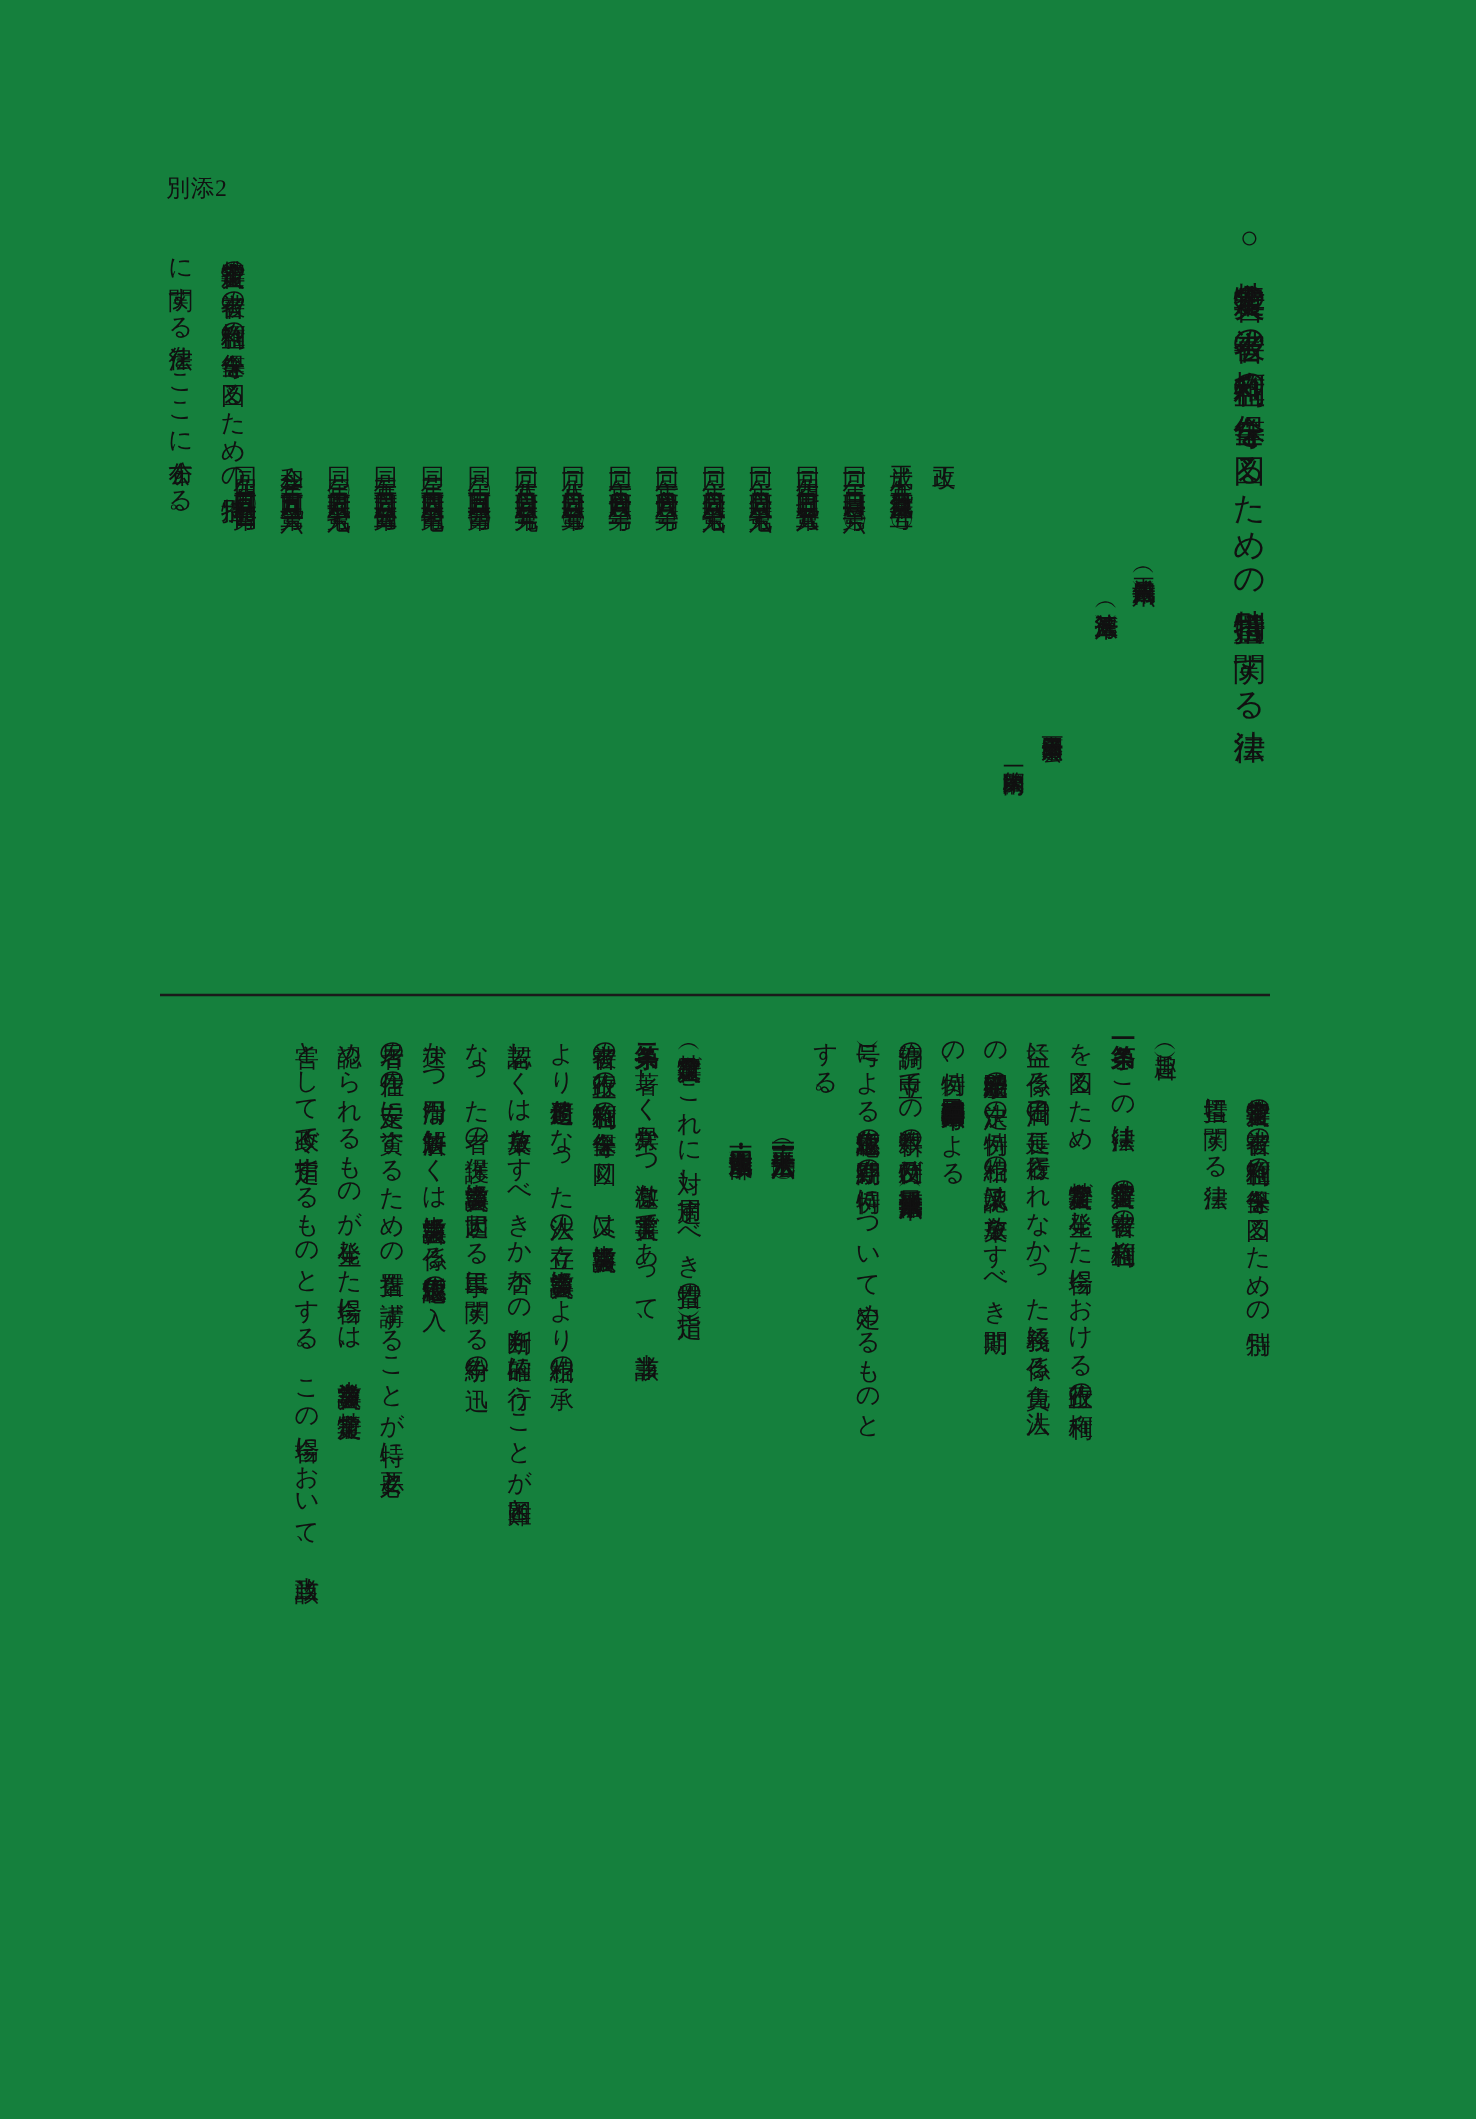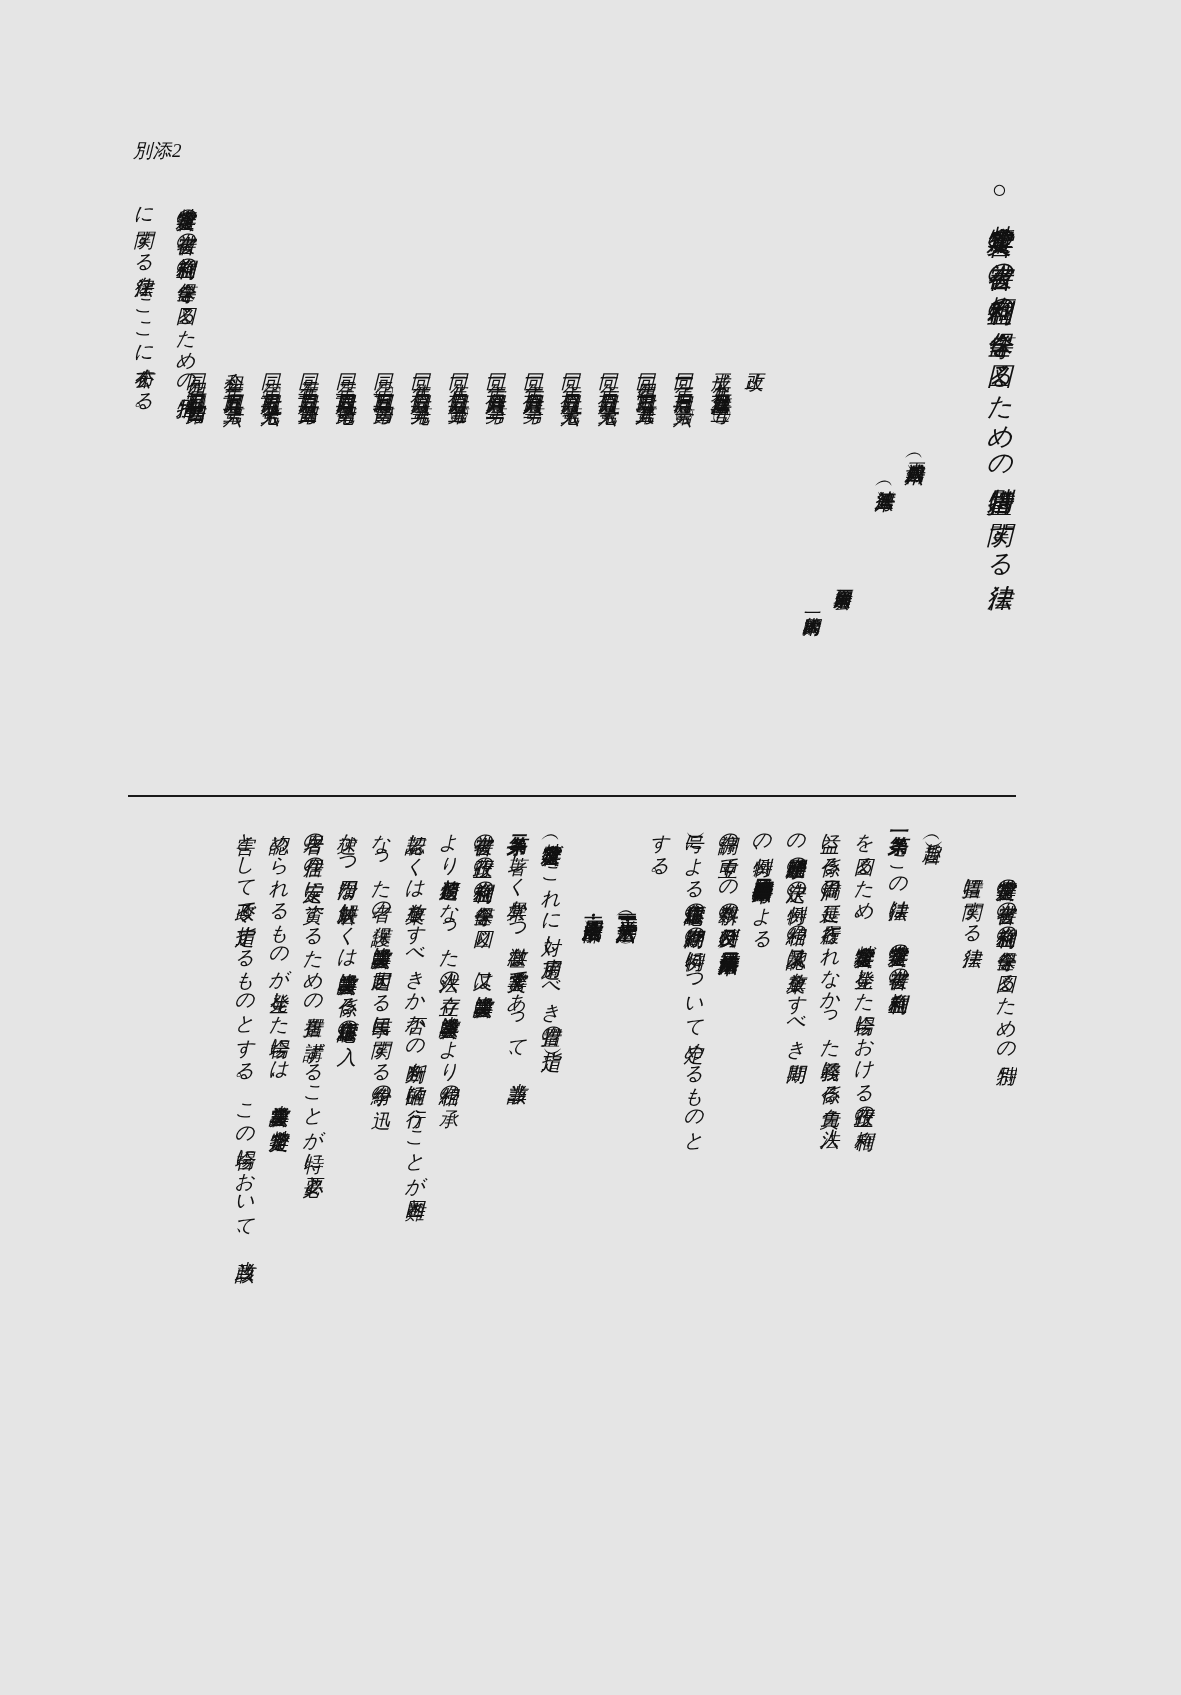--- a/index.html
+++ b/index.html
@@ -6,22 +6,21 @@
   html,body{margin:0;padding:0;background:#ffffff;}
   body{
     width:1181px;height:1695px;
     font-family:"Liberation Serif","DejaVu Serif",serif;
     color:#111;
     position:relative;
     overflow:hidden;
   }
   .page{
     position:absolute;inset:0;
-    background:#e5e5e5;
-    font-style:italic;
+    background:#15803d;
   }
 
   
   .attach-label{
     position:absolute;
     left:133px;top:138px;
     font-size:19px;
     letter-spacing:.5px;
     color:#111;
     white-space:nowrap;

